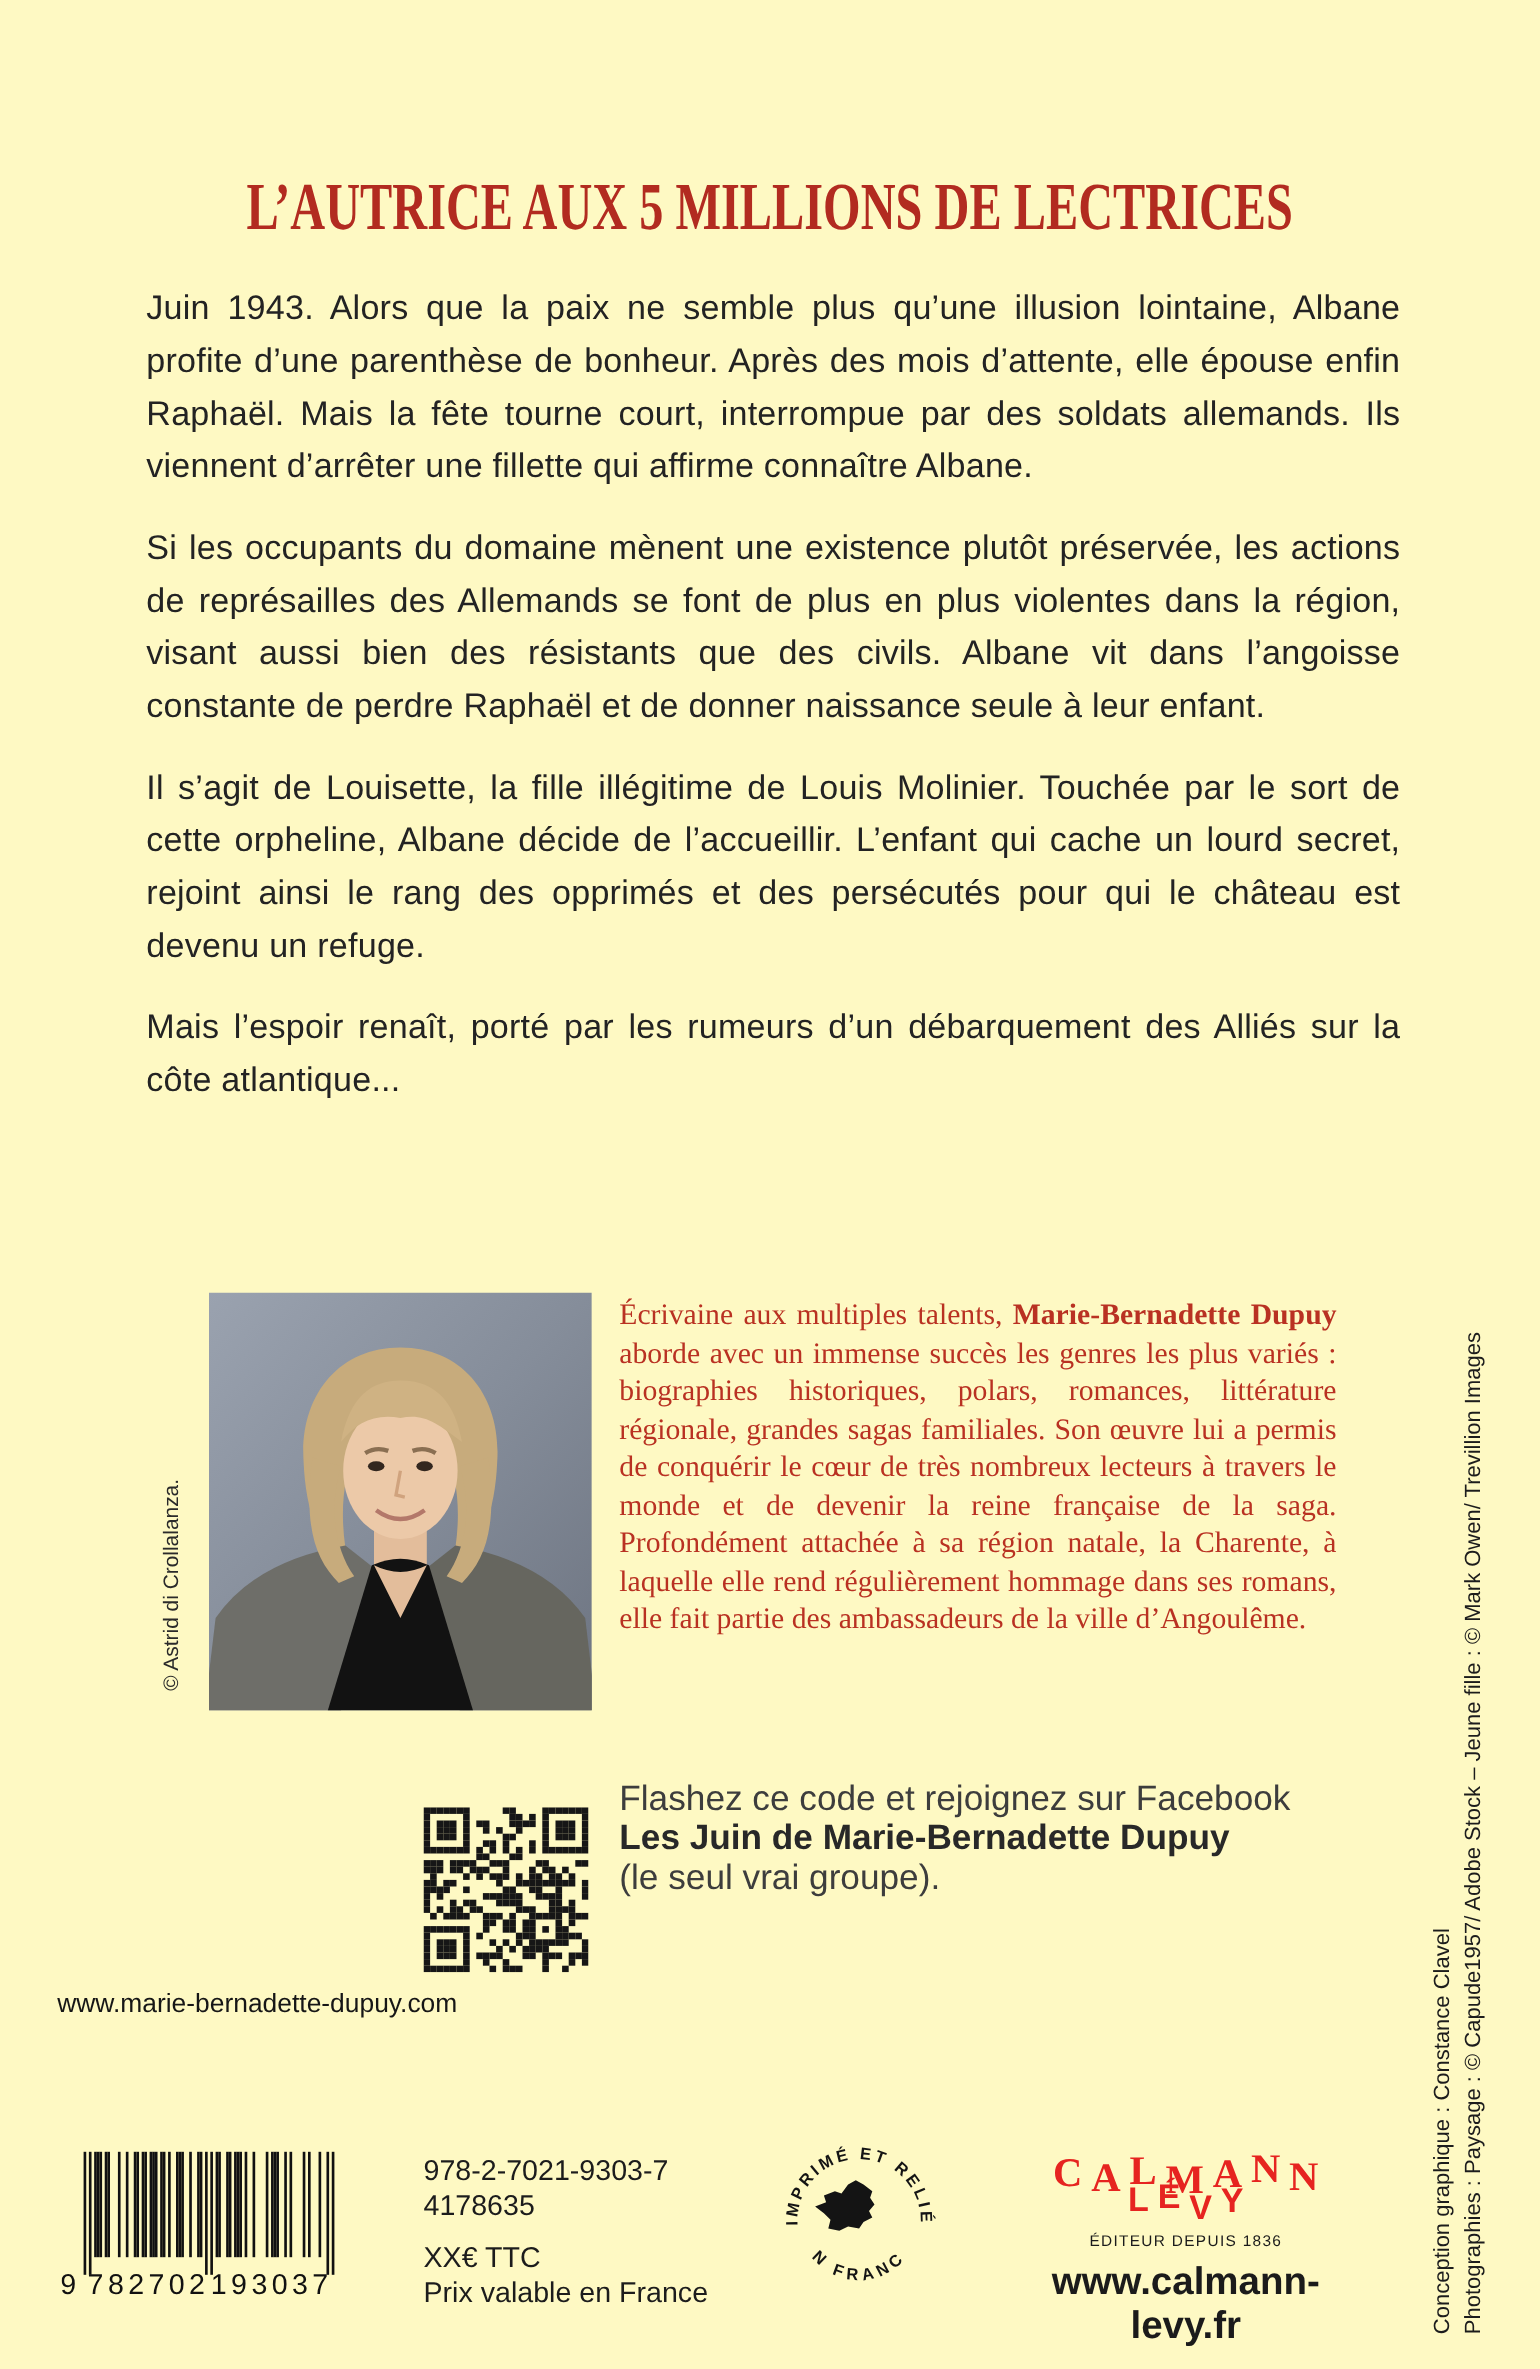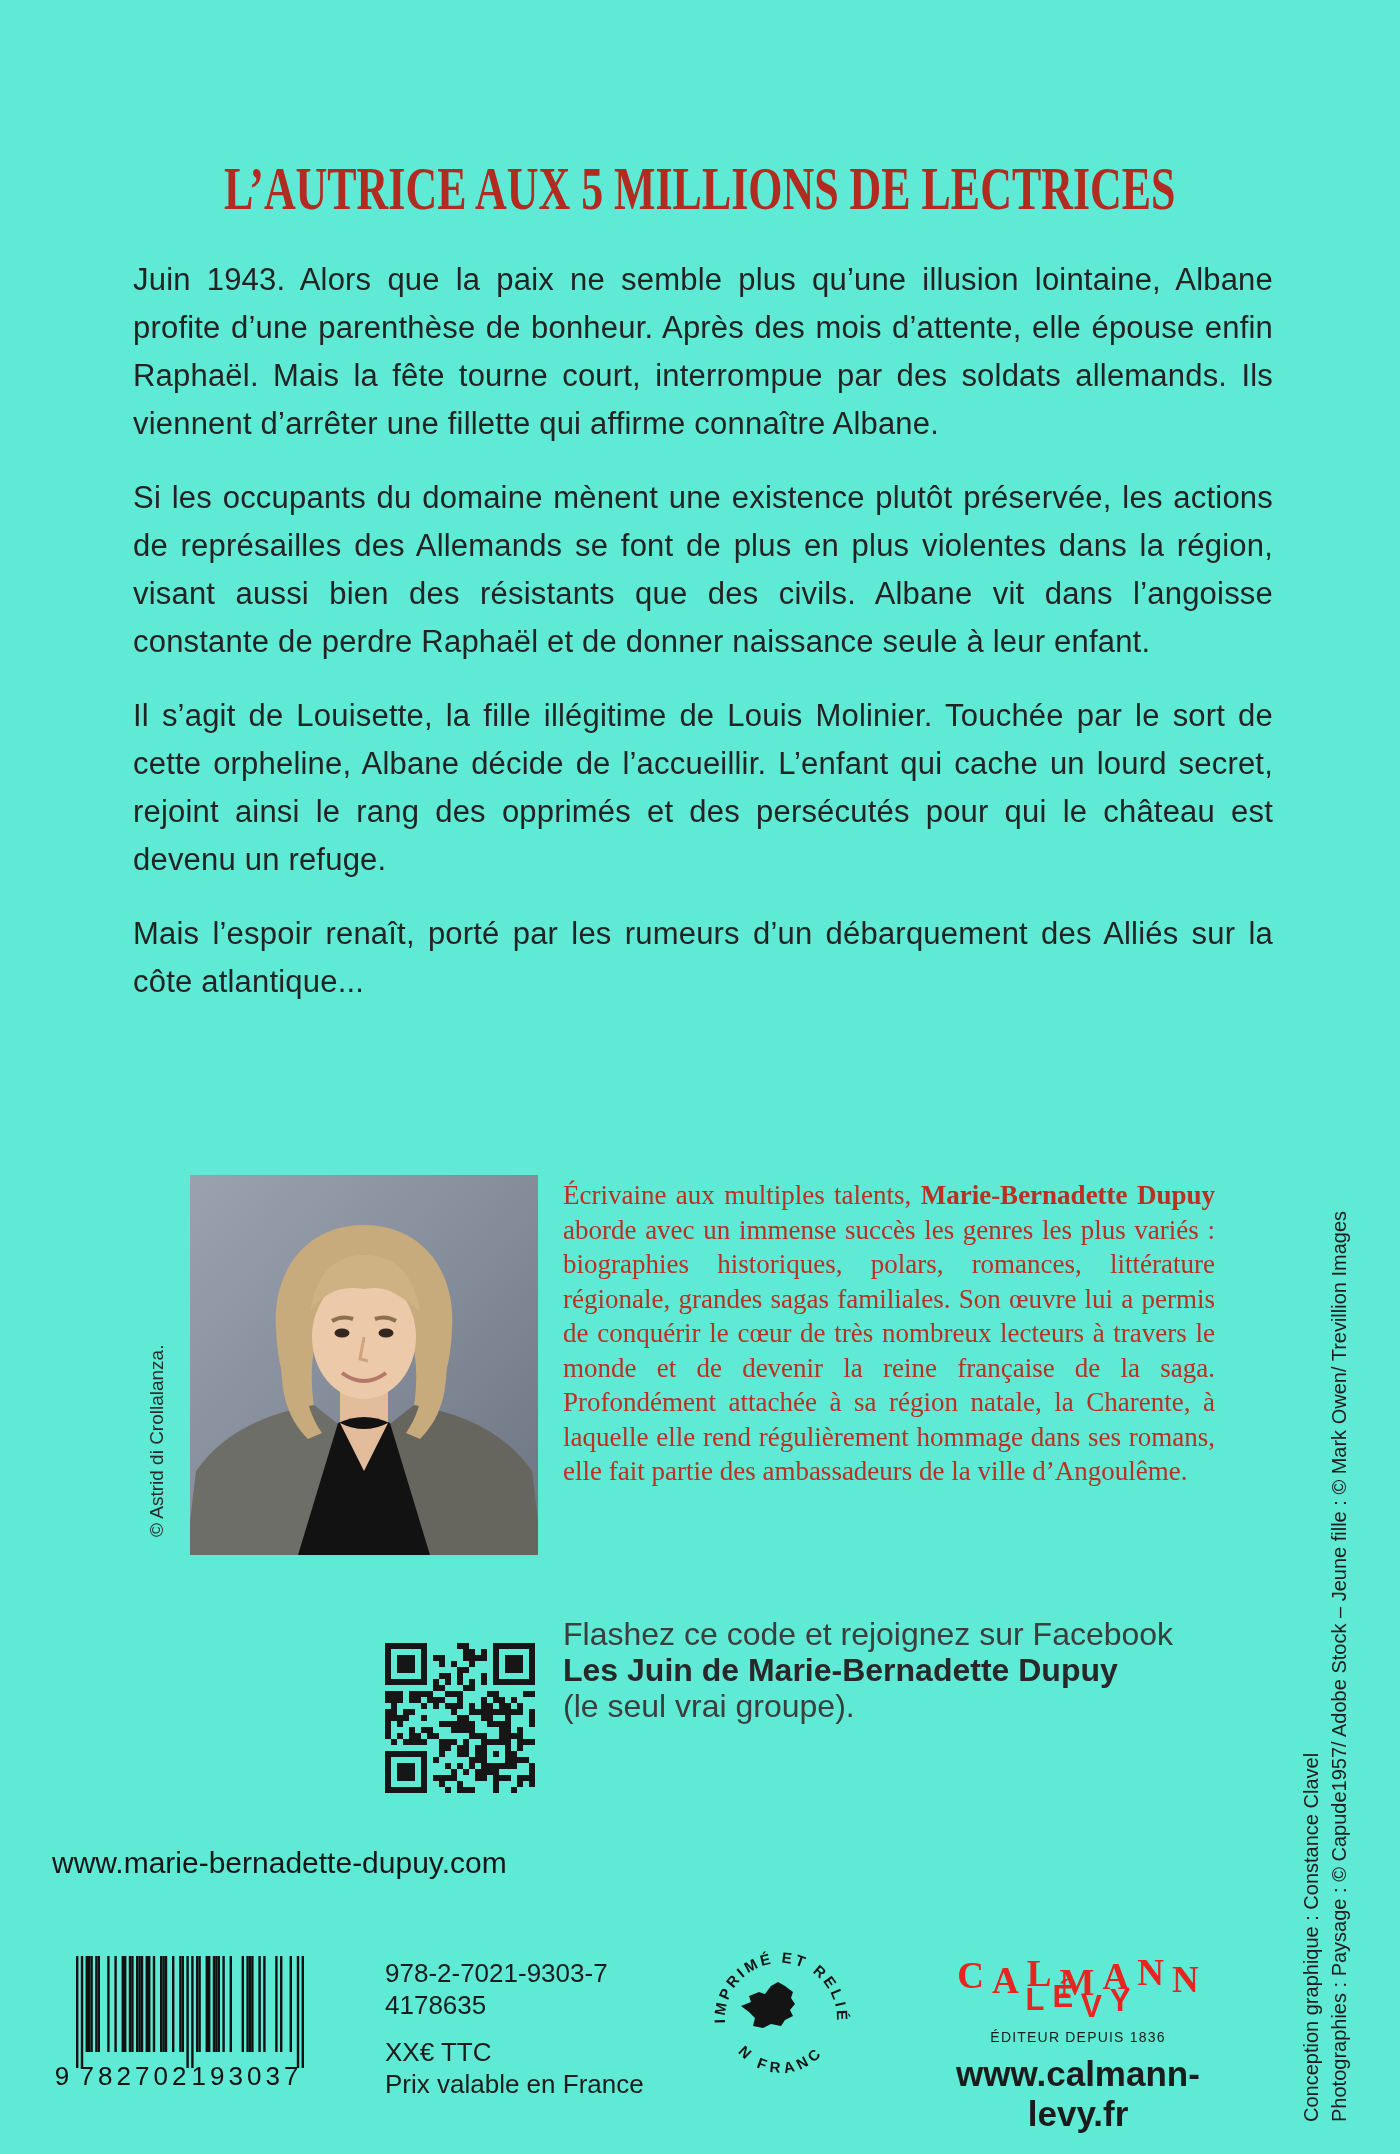--- a/index.html
+++ b/index.html
@@ -1,18 +1,18 @@
 <!DOCTYPE html>
 <html><head>
 <meta charset="utf-8">
 <style>
   html,body { margin:0; padding:0; background:#e8e8e8; }
   .page {
     position:relative; width:1400px; height:2154px; margin:0 auto;
-    background:#5eead4; overflow:hidden;
+    background:#fef9c3; overflow:hidden;
     font-family:"Liberation Sans", sans-serif; color:#222;
   }
 
   
   .headline { position:absolute; top:158px; left:0; width:1400px; text-align:center; }
   .headline-inner {
     display:inline-block; font-family:"Liberation Serif", serif; font-weight:bold;
     font-size:61px; line-height:1.0; color:#b22b20; white-space:nowrap;
     transform:scaleX(0.72); transform-origin:50% 50%;
   }
@@ -37,21 +37,21 @@
     color:#b93122; text-align:justify;
   }
   .bio b { font-weight:bold; }
 
   
   .qr { position:absolute; left:385px; top:1643px; width:150px; height:150px; }
   .fb-text { position:absolute; left:563px; top:1616px; font-size:32px; line-height:36px; color:#3d3d3d; }
   .fb-text .bold { font-weight:bold; color:#282828; }
 
   
-  .website { position:absolute; left:52px; top:1846px; font-size:30px; color:#161616; }
+  .website { position:absolute; left:52px; top:1808px; font-size:24px; color:#161616; }
   .barcode { position:absolute; left:56px; top:1956px; }
   .bc-digit { font-family:"Liberation Sans", sans-serif; font-size:26px; letter-spacing:4px; fill:#111; }
 
   .isbn-block { position:absolute; left:385px; top:1957px; font-size:26px; line-height:32px; color:#1c1c1c; }
   .isbn-block .spacer { height:15px; }
 
   .stamp { position:absolute; left:711px; top:1948px; }
   .stamp-text { font-family:"Liberation Sans", sans-serif; font-weight:bold; font-size:15px; letter-spacing:3px; fill:#141414; }
   .stamp-bottom { letter-spacing:4.5px; }
 

